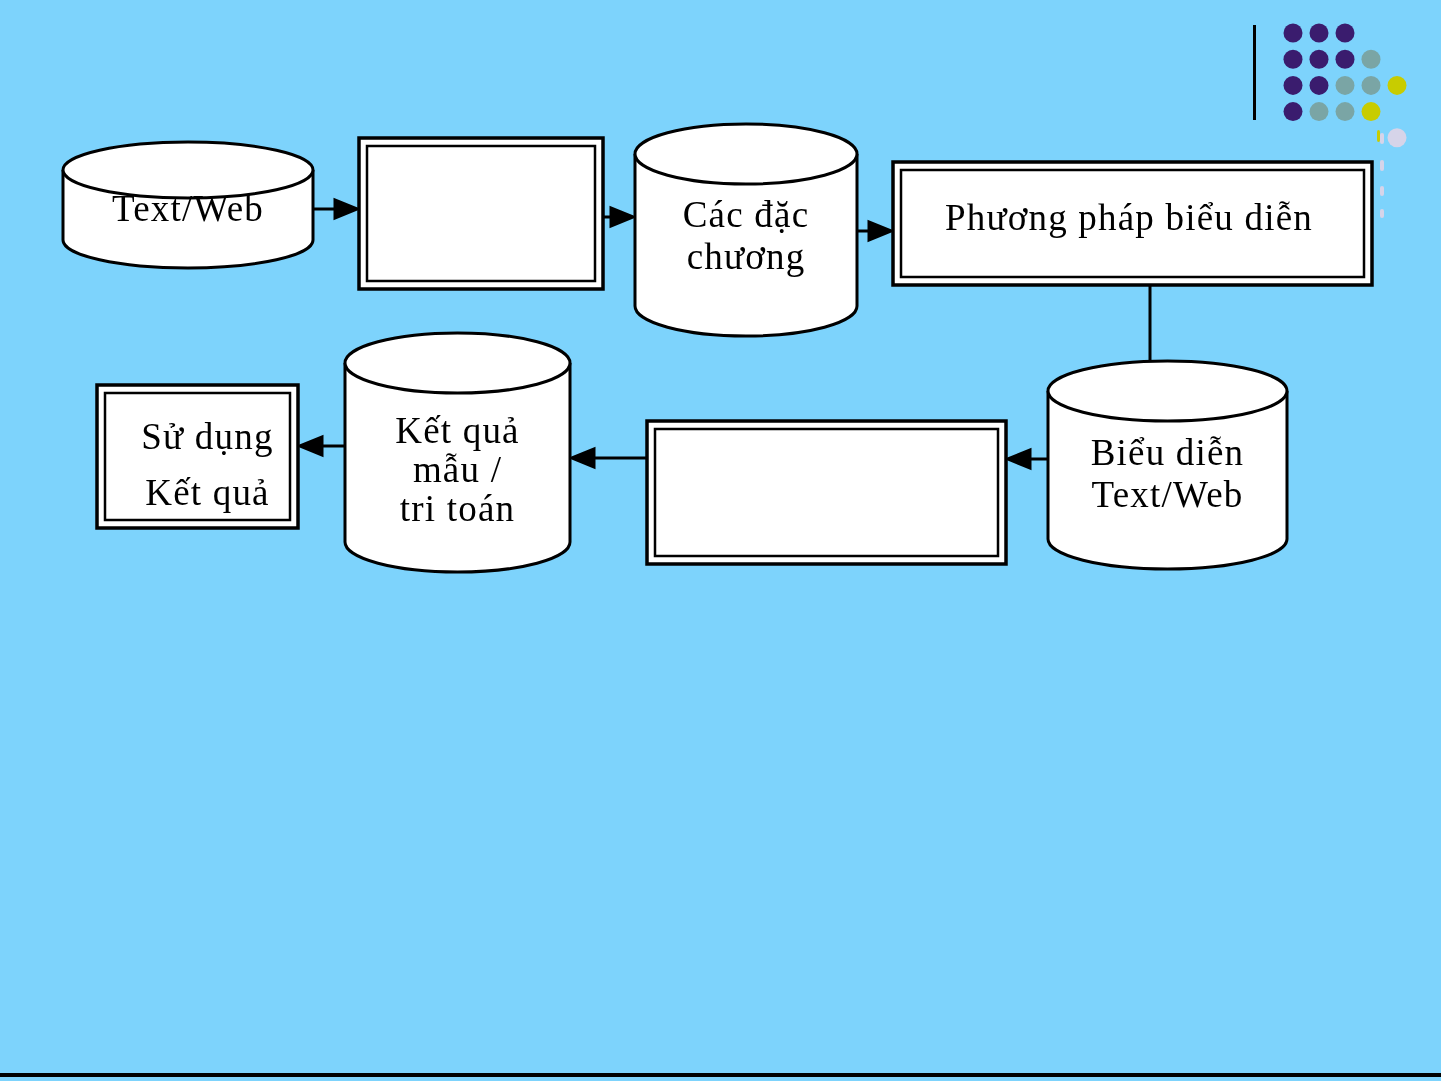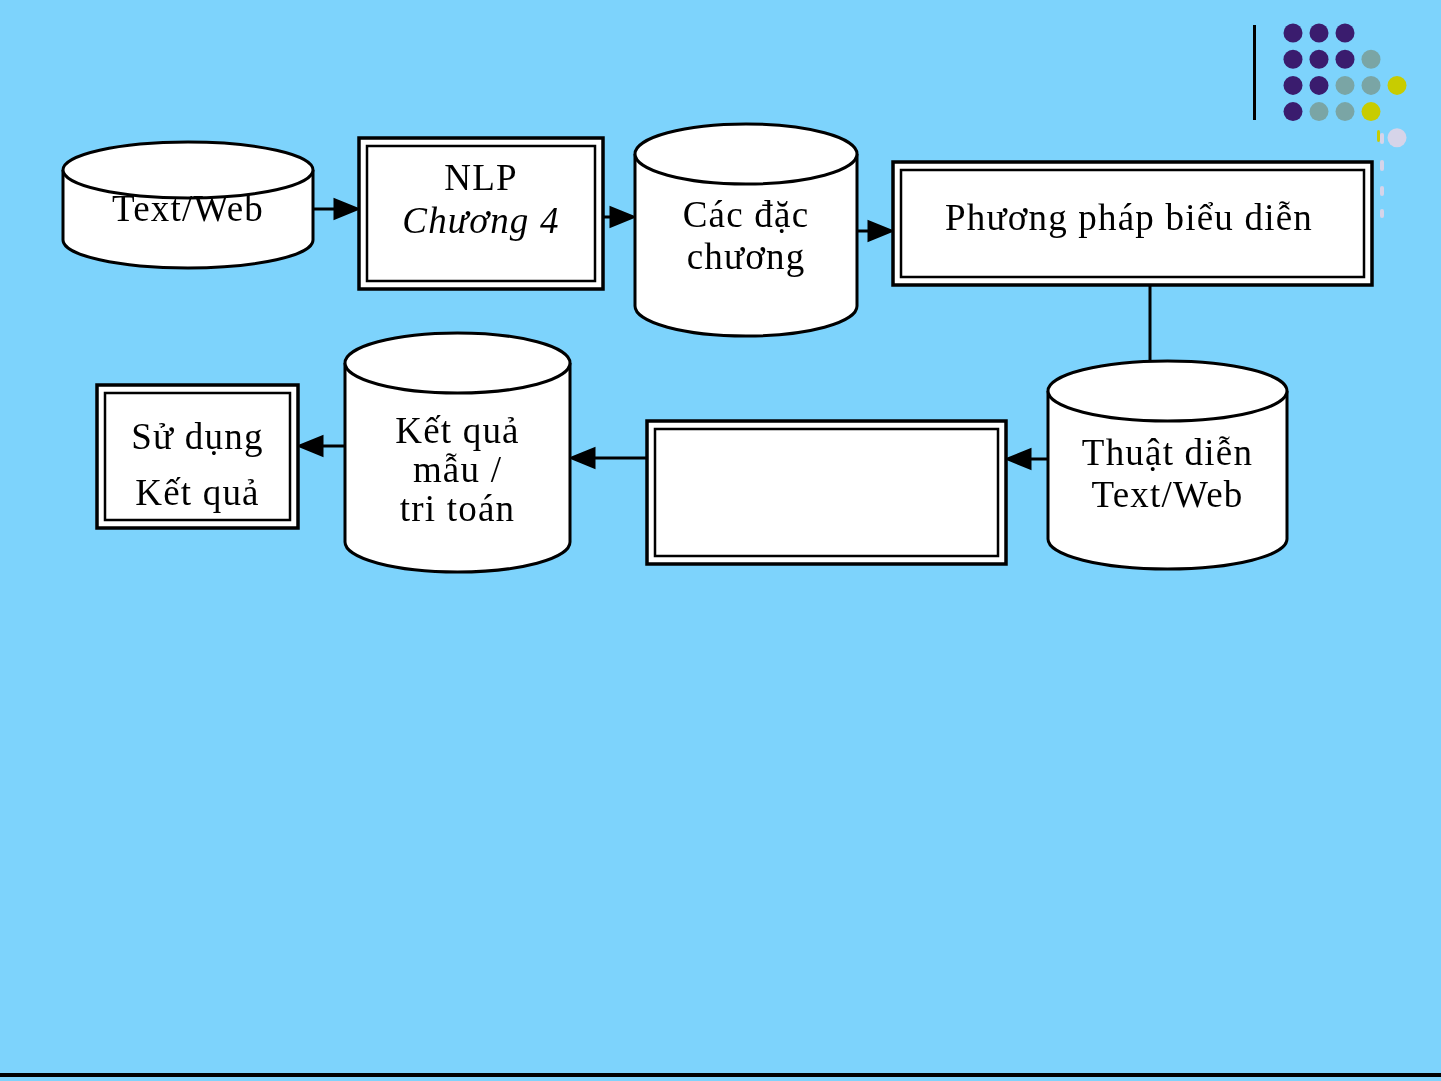--- a/index.html
+++ b/index.html
@@ -139,47 +139,43 @@
         <rect x="97" y="385" width="201" height="143" stroke-width="3.5" fill="#fff"></rect>
         <rect x="105" y="393" width="185" height="127" stroke-width="2.5"></rect>
       </g>
     </g>
   </svg>
 
   <div class="lbl" style="left:63px;top:142px;width:250px;height:126px;padding-top:8px;">
     <span>Text/Web</span>
   </div>
 
-  <div class="lbl" style="left:359px;top:138px;width:244px;height:151px;padding-bottom:30px;line-height:43px;">
-    <span>NLP</span>
-    <span class="it">Chương 4</span>
-  </div>
 
   <div class="lbl" style="left:635px;top:124px;width:222px;height:212px;padding-top:12px;text-align:center;">
     <span>Các đặc</span>
     <span>chương</span>
   </div>
 
   <div class="lbl" style="left:893px;top:162px;width:472px;height:123px;padding-bottom:11px;line-height:40px;">
     <span>Phương pháp biểu diễn</span>
   </div>
 
   <div class="lbl" style="left:1048px;top:361px;width:239px;height:208px;padding-top:18px;">
-    <span>Thuật diễn</span>
+    <span>Biểu diễn</span>
     <span>Text/Web</span>
   </div>
 
   <div class="lbl" style="left:647px;top:421px;width:359px;height:143px;line-height:49px;">
   </div>
 
   <div class="lbl" style="left:345px;top:333px;width:225px;height:239px;padding-top:33px;line-height:39px;">
     <span>Kết quả</span>
     <span>mẫu /</span>
     <span>tri toán</span>
   </div>
 
-  <div class="lbl" style="left:97px;top:385px;width:201px;height:143px;padding-top:17px;line-height:56px;text-align:center;">
+  <div class="lbl" style="left:107px;top:385px;width:201px;height:143px;padding-top:17px;line-height:56px;text-align:center;">
     <span>Sử dụng</span>
     <span>Kết quả</span>
   </div>
 
   <div class="footer-bar"></div>
 </div>
 
 </body></html>

